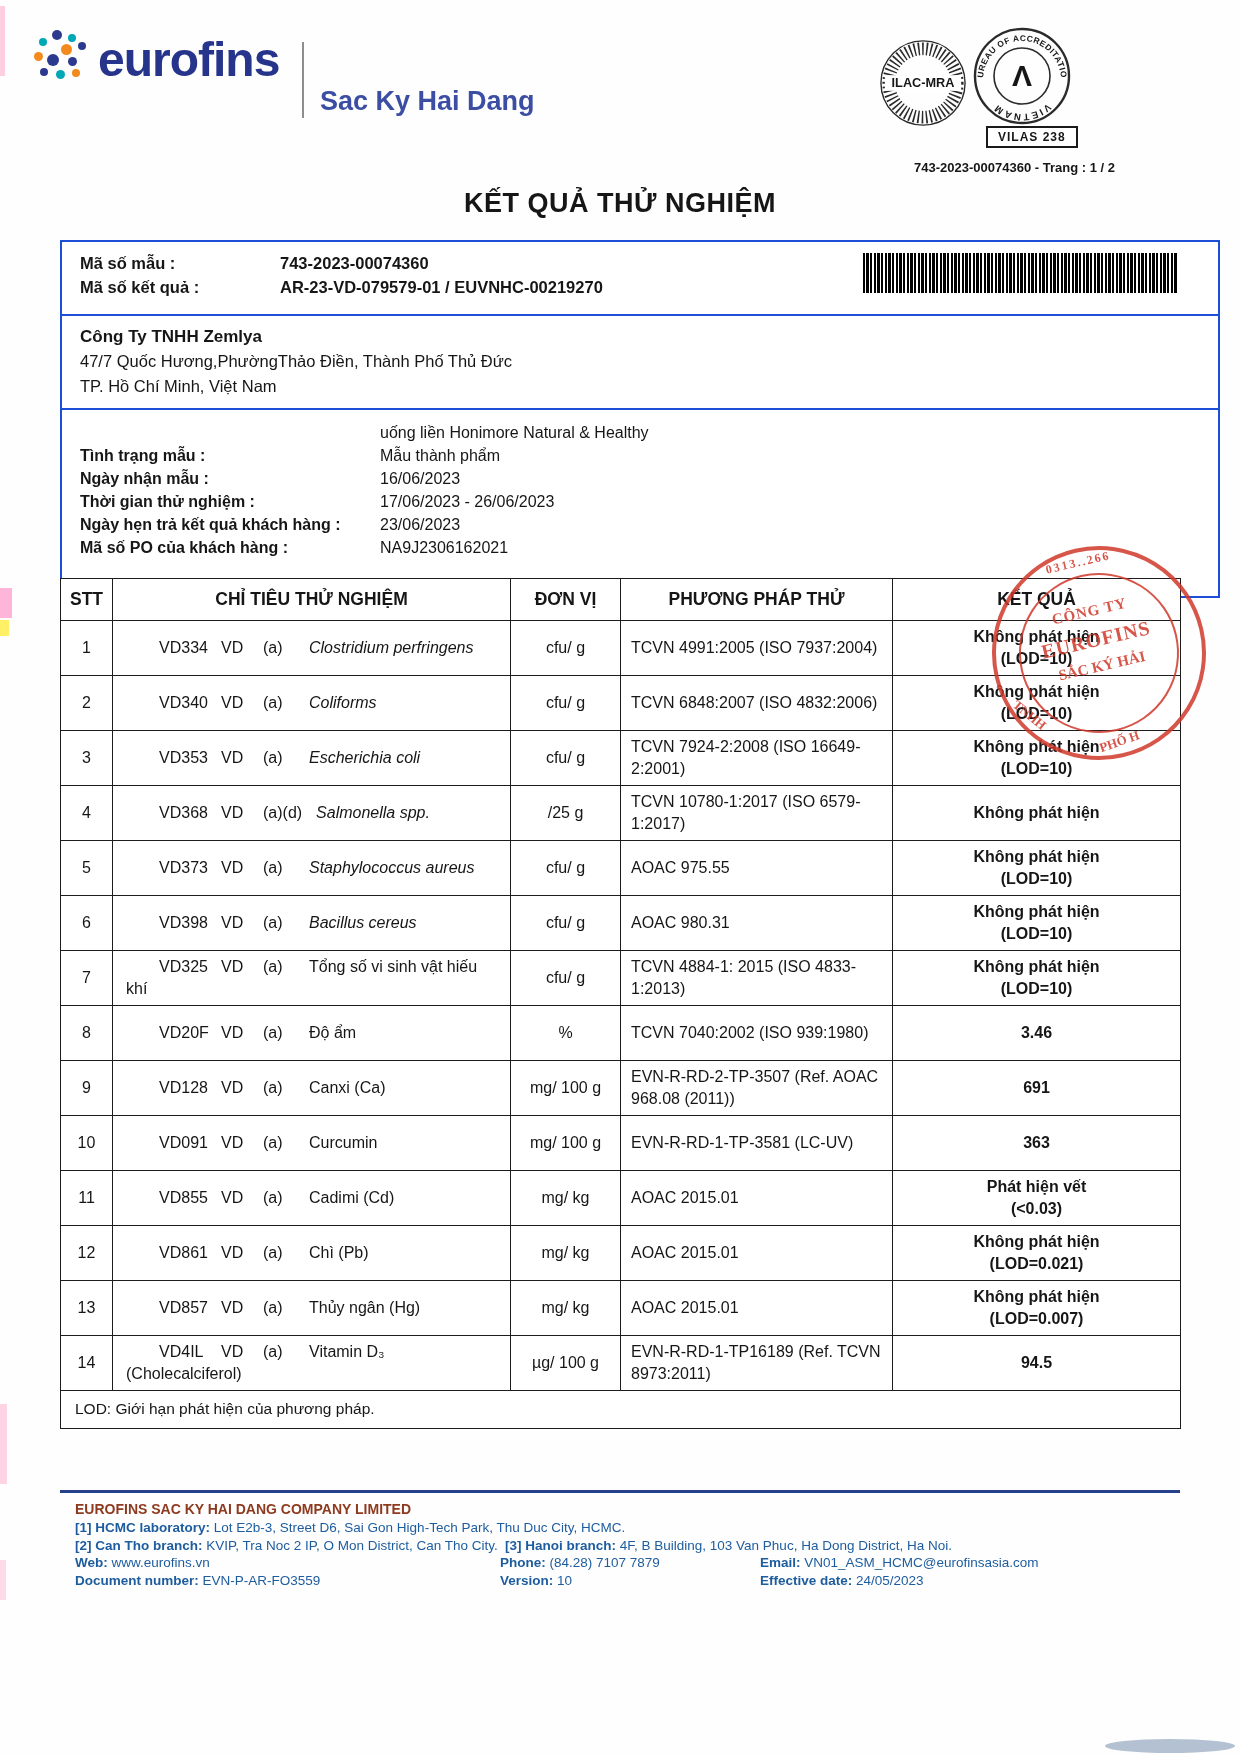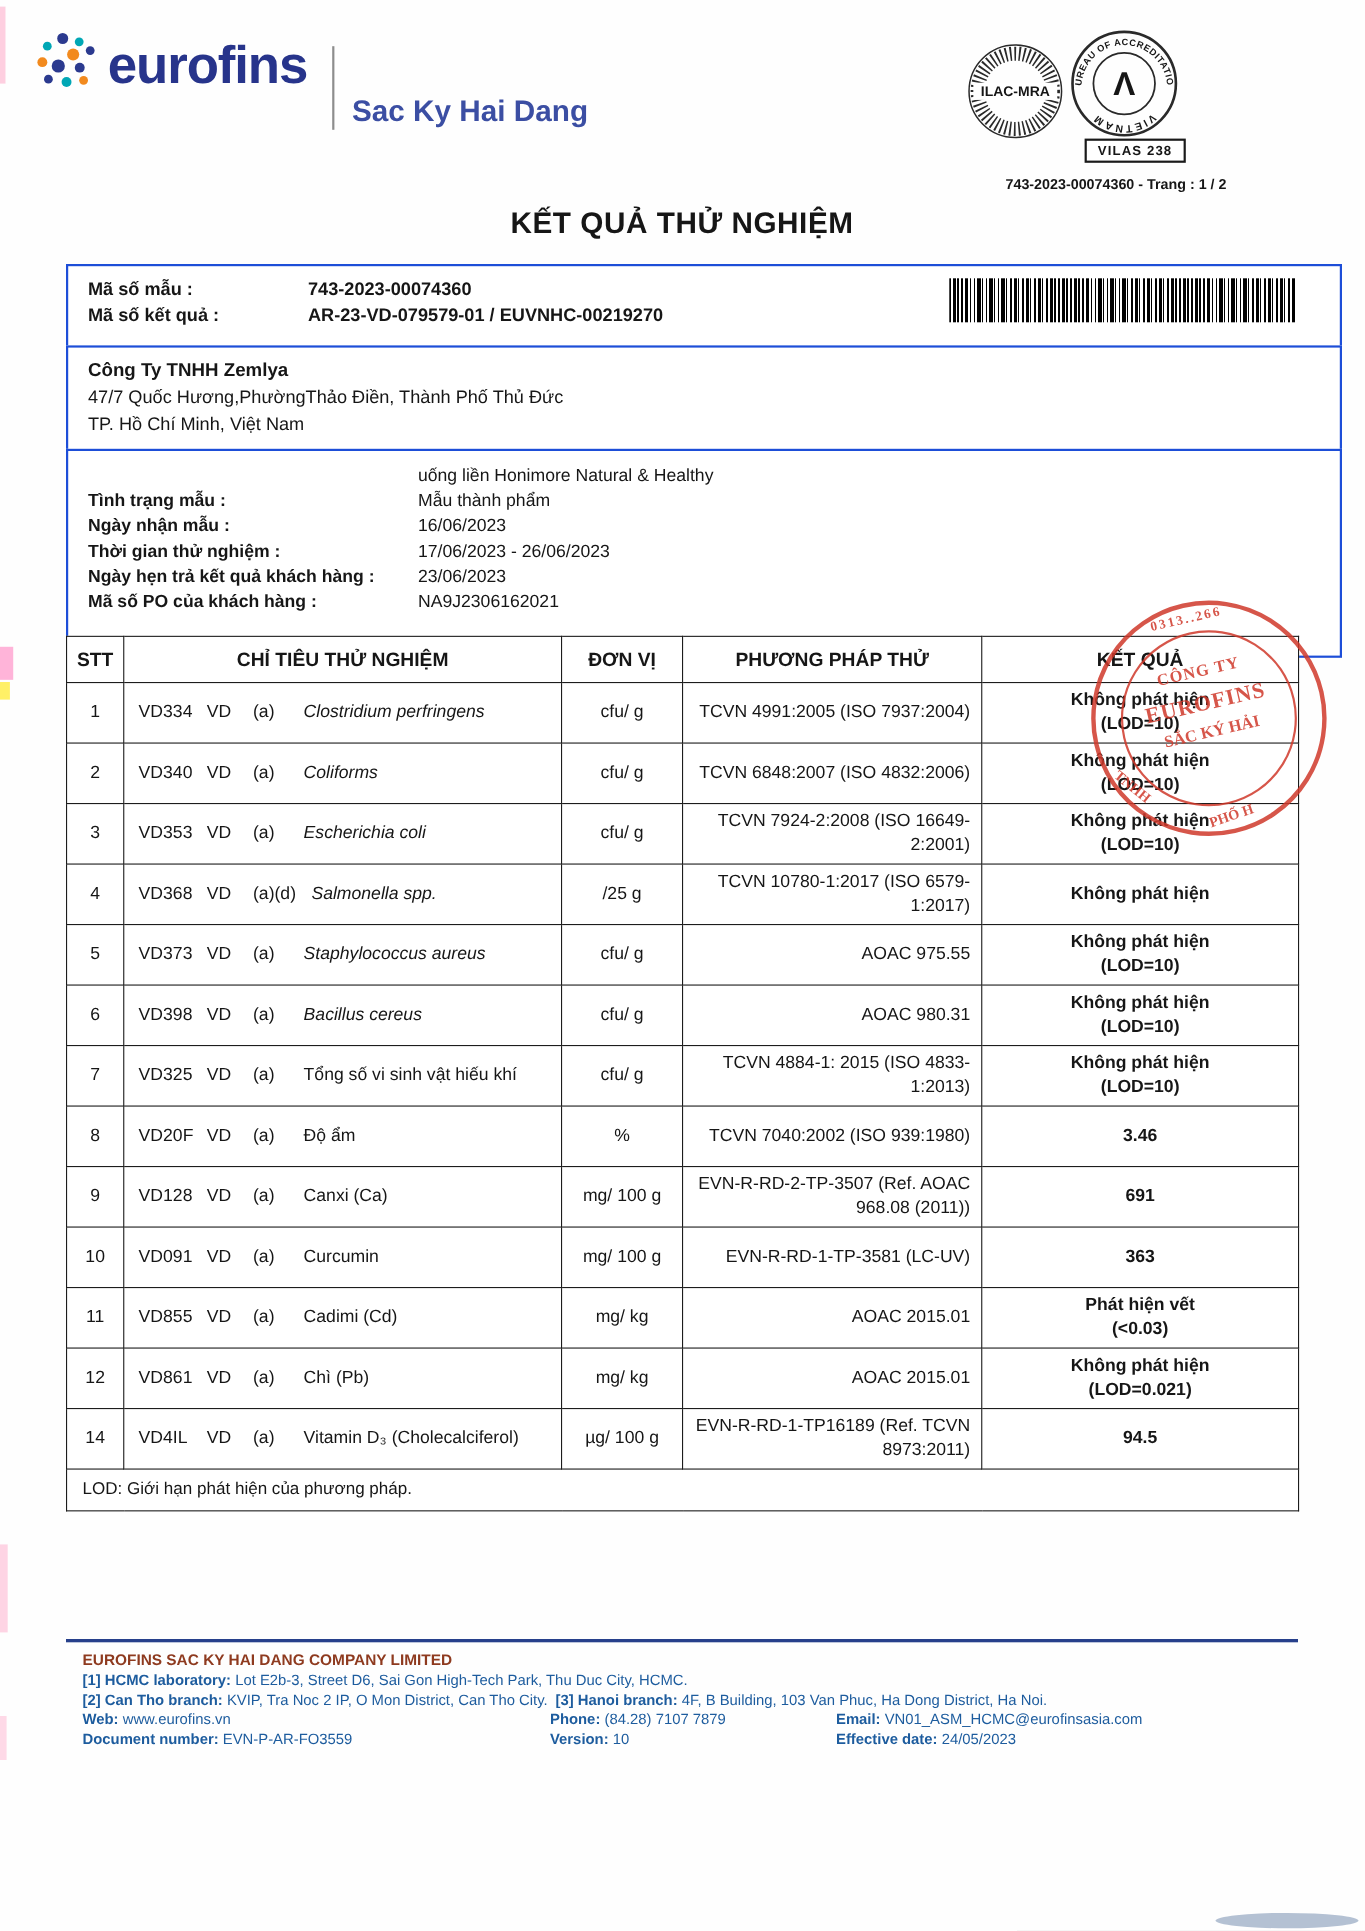--- a/index.html
+++ b/index.html
@@ -47,26 +47,26 @@
   .info-row { display:flex; line-height:23px; }
   .info-label { width:300px; font-weight:bold; flex:none; }
 
   
   table.results { position:absolute; left:60px; top:578px; width:1120px; border-collapse:collapse; background:#fff; table-layout:fixed; }
   .results th, .results td { border:1.8px solid #1c1c1c; }
   .results th { font-size:17.5px; font-weight:bold; padding:10px 4px; }
   .results td { font-size:16px; height:44px; padding:5px 8px; line-height:1.35; vertical-align:middle; }
   .c-stt { text-align:center; }
   .c-name { text-align:left; padding-left:13px !important; }
-  .c-name .code { display:inline-block; width:62px; }
+  .c-name .code { display:inline-block; width:62px;margin-left:33px; }
   .c-name .grp  { display:inline-block; width:42px; }
   .c-name .note { display:inline-block; min-width:32px; margin-right:14px; }
   .tname.sci { font-style:italic; }
   .c-unit { text-align:center; }
-  .c-method { text-align:right; padding:5px 10px !important;margin-left:44px; }
+  .c-method { text-align:left; padding:5px 10px !important;margin-left:44px; }
   .c-result { text-align:center; font-weight:bold; }
   .foot-note td { text-align:left; font-size:15.5px; padding:8px 14px; height:auto; }
 
   
   .red-stamp { position:absolute; left:992px; top:546px; width:214px; height:214px; transform:rotate(-13deg);
     color:#d0392b; opacity:.85; font-weight:bold; pointer-events:none; z-index:6; font-family:"Liberation Serif","DejaVu Serif",serif; }
   .rs-outer { position:absolute; inset:0; border:4px solid currentColor; border-radius:50%; }
   .rs-inner { position:absolute; inset:27px; border:2.5px solid currentColor; border-radius:50%; }
   .rs-serial { position:absolute; top:7px; width:100%; text-align:center; font-size:12px; letter-spacing:2px; }
   .rs-l1 { position:absolute; top:56px; width:100%; text-align:center; font-size:15px; letter-spacing:1px; }
@@ -323,20 +323,30 @@
         <td class="c-stt">12</td>
         <td class="c-name"><span class="code">VD861</span><span class="grp">VD</span><span class="note">(a)</span><span class="tname">Chì (Pb)</span></td>
         <td class="c-unit">mg/ kg</td>
         <td class="c-method">AOAC 2015.01</td>
         <td class="c-result">
             <div>Không phát hiện</div>
             <div>(LOD=0.021)</div>
           </td>
       </tr>
       <tr>
+        <td class="c-stt">13</td>
+        <td class="c-name"><span class="code">VD857</span><span class="grp">VD</span><span class="note">(a)</span><span class="tname">Thủy ngân (Hg)</span></td>
+        <td class="c-unit">mg/ kg</td>
+        <td class="c-method">AOAC 2015.01</td>
+        <td class="c-result">
+            <div>Không phát hiện</div>
+            <div>(LOD=0.007)</div>
+          </td>
+      </tr>
+      <tr>
         <td class="c-stt">14</td>
         <td class="c-name"><span class="code">VD4IL</span><span class="grp">VD</span><span class="note">(a)</span><span class="tname">Vitamin D₃ (Cholecalciferol)</span></td>
         <td class="c-unit">µg/ 100 g</td>
         <td class="c-method">EVN-R-RD-1-TP16189 (Ref. TCVN 8973:2011)</td>
         <td class="c-result">
             <div>94.5</div>
             <div></div>
           </td>
       </tr>
     </tbody>

